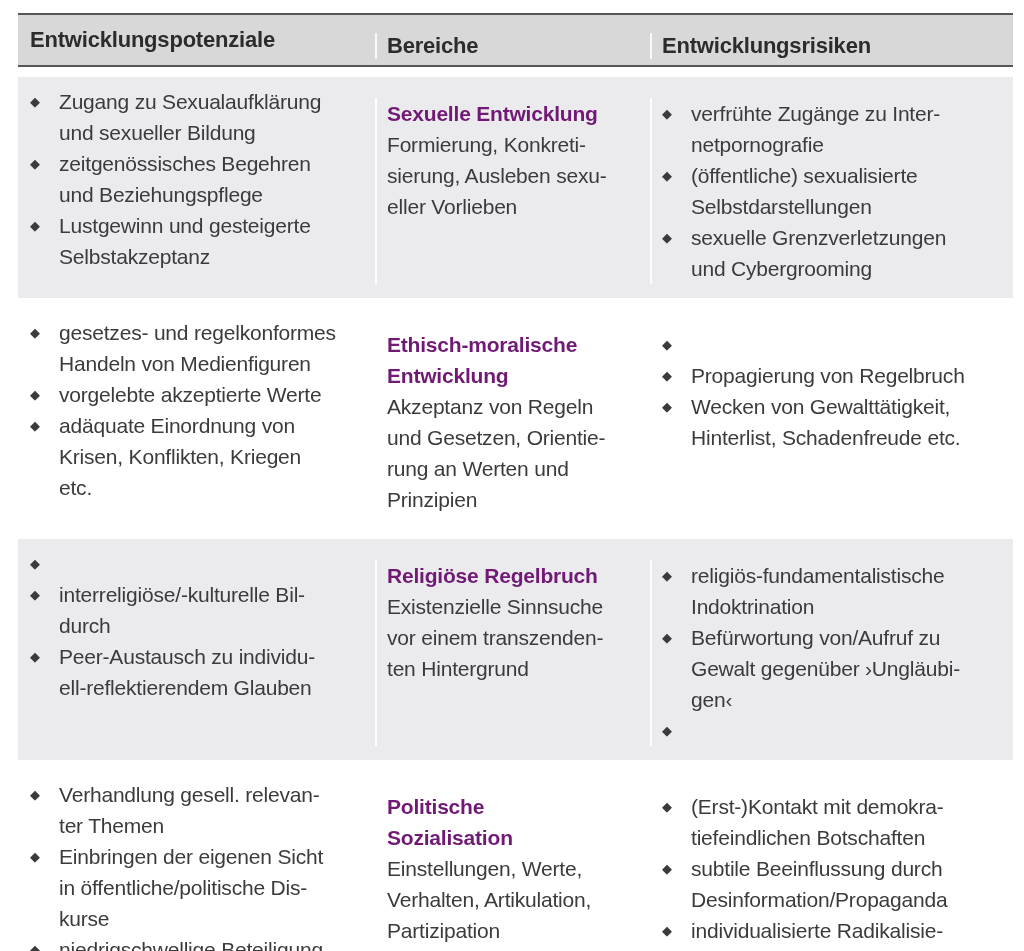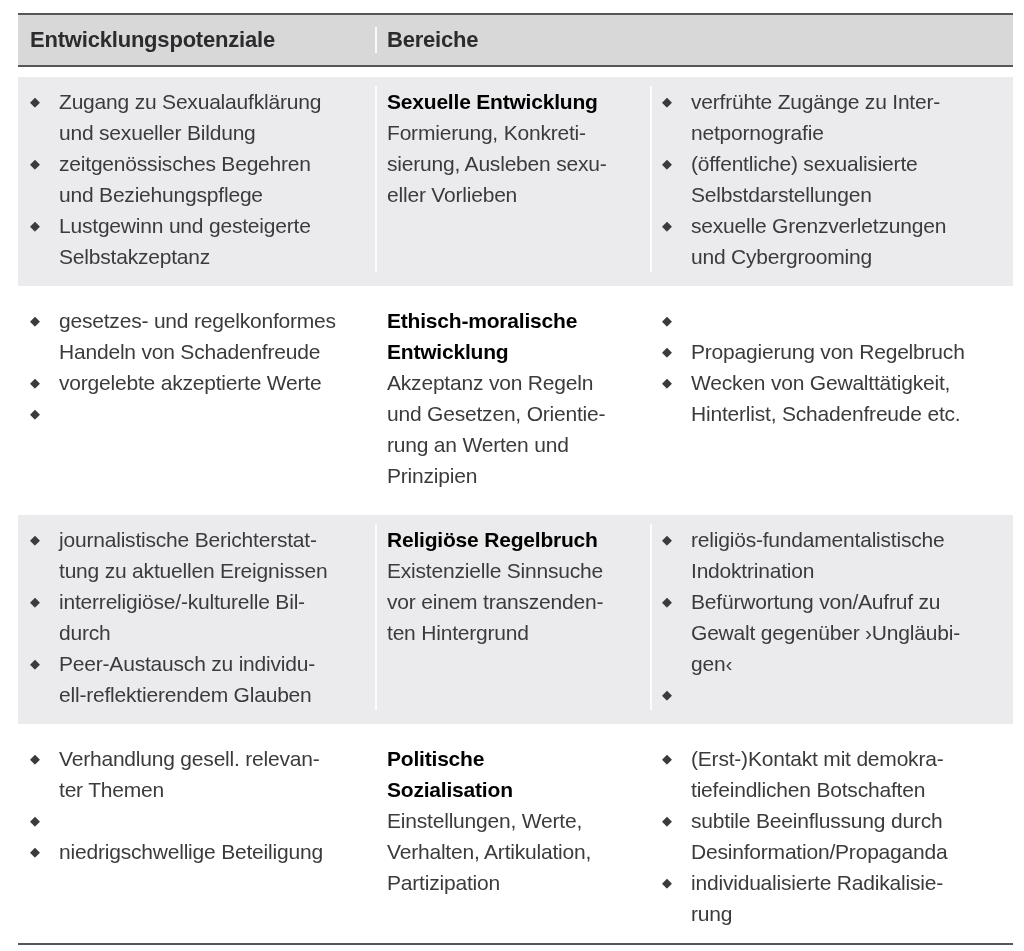--- a/index.html
+++ b/index.html
@@ -54,20 +54,21 @@
   }
   .cell.first {
     padding-left: 12px;
   }
   .header-row .cell {
     align-self: center;
   }
   .grid-row .cell:nth-child(2),
   .grid-row .cell:nth-child(3) {
     border-left: 2px solid rgba(255,255,255,0.85);
+    margin-top: 12px;
   }
   ul.bullets {
     list-style: none;
     margin: 0;
     padding: 0;
   }
   ul.bullets li {
     display: flex;
     align-items: flex-start;
   }
@@ -75,36 +76,37 @@
     flex: 0 0 29px;
     font-size: 13px;
     line-height: 31px;
     color: #3b3b3d;
   }
   .li-text {
     white-space: pre-line;
   }
   .bereich-title {
     font-weight: bold;
-    color: #000000;
+    color: #701a75;
     white-space: pre-line;
   }
   .bereich-desc {
     white-space: pre-line;
   }
 </style>
 </head>
 <body>
 
 <div class="page">
   <div class="table">
 
     <div class="grid-row header-row">
       <div class="cell first">Entwicklungspotenziale</div>
       <div class="cell">Bereiche</div>
+      <div class="cell">Entwicklungsrisiken</div>
     </div>
 
     <div class="grid-row body-row shaded">
       <div class="cell first">
         <ul class="bullets">
           <li>
               <span class="bullet">◆</span>
               <span class="li-text">Zugang zu Sexualaufklärung
 und sexueller Bildung</span>
             </li>
@@ -146,28 +148,31 @@
         </ul>
       </div>
     </div>
 
     <div class="grid-row body-row">
       <div class="cell first">
         <ul class="bullets">
           <li>
               <span class="bullet">◆</span>
               <span class="li-text">gesetzes- und regelkonformes
-Handeln von Schadenfreude</span>
+Handeln von Medienfiguren</span>
             </li>
           <li>
               <span class="bullet">◆</span>
               <span class="li-text">vorgelebte akzeptierte Werte</span>
             </li>
           <li>
               <span class="bullet">◆</span>
+              <span class="li-text">adäquate Einordnung von
+Krisen, Konflikten, Kriegen
+etc.</span>
             </li>
         </ul>
       </div>
       <div class="cell">
         <div class="bereich-title">Ethisch-moralische
 Entwicklung</div>
         <div class="bereich-desc">Akzeptanz von Regeln
 und Gesetzen, Orientie-
 rung an Werten und
 Prinzipien</div>
@@ -188,22 +193,20 @@
             </li>
         </ul>
       </div>
     </div>
 
     <div class="grid-row body-row shaded">
       <div class="cell first">
         <ul class="bullets">
           <li>
               <span class="bullet">◆</span>
-              <span class="li-text">journalistische Berichterstat-
-tung zu aktuellen Ereignissen</span>
             </li>
           <li>
               <span class="bullet">◆</span>
               <span class="li-text">interreligiöse/-kulturelle Bil-
 durch</span>
             </li>
           <li>
               <span class="bullet">◆</span>
               <span class="li-text">Peer-Austausch zu individu-
 ell-reflektierendem Glauben</span>
@@ -239,20 +242,23 @@
     <div class="grid-row body-row">
       <div class="cell first">
         <ul class="bullets">
           <li>
               <span class="bullet">◆</span>
               <span class="li-text">Verhandlung gesell. relevan-
 ter Themen</span>
             </li>
           <li>
               <span class="bullet">◆</span>
+              <span class="li-text">Einbringen der eigenen Sicht
+in öffentliche/politische Dis-
+kurse</span>
             </li>
           <li>
               <span class="bullet">◆</span>
               <span class="li-text">niedrigschwellige Beteiligung</span>
             </li>
         </ul>
       </div>
       <div class="cell">
         <div class="bereich-title">Politische
 Sozialisation</div>

